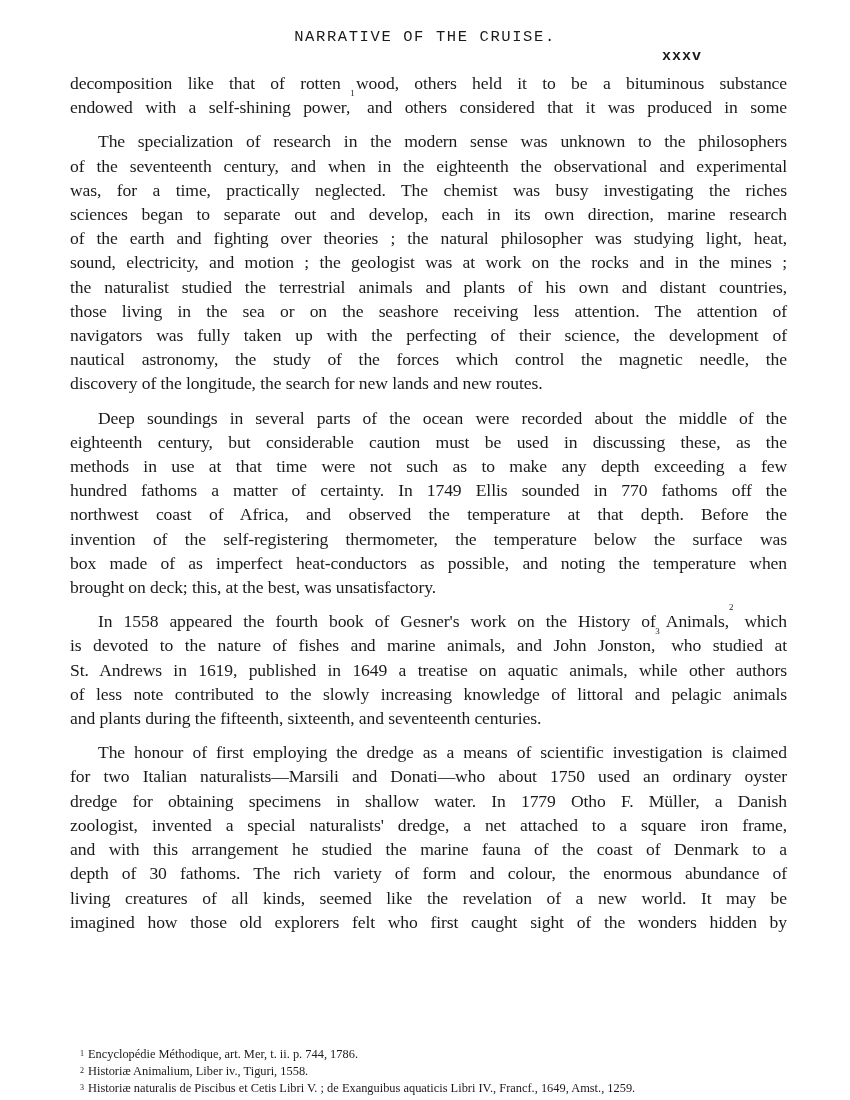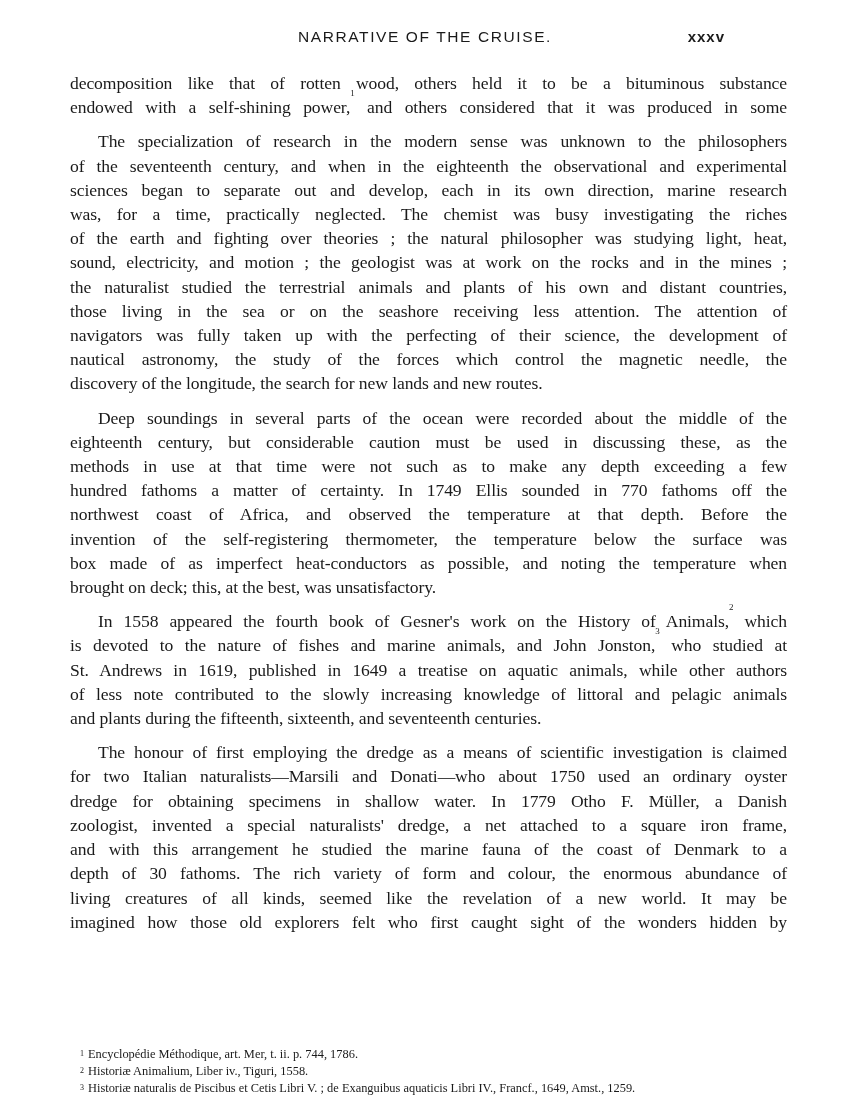--- a/index.html
+++ b/index.html
@@ -1,28 +1,27 @@
 <!DOCTYPE html>
 <html><head>
 <meta charset="utf-8">
 <style>
   html, body { margin: 0; padding: 0; background: #ffffff; }
   body { width: 850px; height: 1100px; position: relative; overflow: hidden; color: #1a1a1a; }
   .page { position: absolute; left: 0; top: 0; width: 850px; height: 1100px; }
   .running-head {
     position: absolute; top: 28px; left: 0; width: 754px; height: 24px;
-    font-family: Liberation Sans, sans-serif;
-    padding-left: 23px;
+    font-family: Liberation Mono, monospace;
   }
   .running-title {
     position: absolute; left: 0; width: 850px; text-align: center; top: 0;
     font-size: 15.5px; letter-spacing: 1.6px; text-transform: uppercase;
   }
   .page-number {
-    position: absolute; right: 52px; top: 0;
+    position: absolute; right: 52px; top: 20px;
     font-size: 15px; letter-spacing: 1px; font-weight: bold;
   }
   .body-text {
     position: absolute; left: 60px; top: 61px; width: 737px;
     font-family: "Liberation Serif", serif;
     font-size: 17.6px; line-height: 24.2px;
     text-align: justify;
     letter-spacing: -0.1px;
   }
   .body-text p { margin: 10px; text-indent: 0; }
@@ -47,22 +46,22 @@
   </div>
 
   <div class="body-text" id="body-text">
       <p>
         <span class="line">decomposition like that of rotten wood, others held it to be a bituminous substance</span>
         <span class="line">endowed with a self-shining power,<sup class="fn-ref">1</sup> and others considered that it was produced in some</span>
       </p>
       <p>
         <span class="line" style="text-indent: 28px;">The specialization of research in the modern sense was unknown to the philosophers</span>
         <span class="line">of the seventeenth century, and when in the eighteenth the observational and experimental</span>
+        <span class="line">was, for a time, practically neglected.  The chemist was busy investigating the riches</span>
         <span class="line">sciences began to separate out and develop, each in its own direction, marine research</span>
-        <span class="line">was, for a time, practically neglected.  The chemist was busy investigating the riches</span>
         <span class="line">of the earth and fighting over theories ; the natural philosopher was studying light, heat,</span>
         <span class="line">sound, electricity, and motion ; the geologist was at work on the rocks and in the mines ;</span>
         <span class="line">the naturalist studied the terrestrial animals and plants of his own and distant countries,</span>
         <span class="line">those living in the sea or on the seashore receiving less attention.  The attention of</span>
         <span class="line">navigators was fully taken up with the perfecting of their science, the development of</span>
         <span class="line">nautical astronomy, the study of the forces which control the magnetic needle, the</span>
         <span class="line last">discovery of the longitude, the search for new lands and new routes.</span>
       </p>
       <p>
         <span class="line" style="text-indent: 28px;">Deep soundings in several parts of the ocean were recorded about the middle of the</span>

